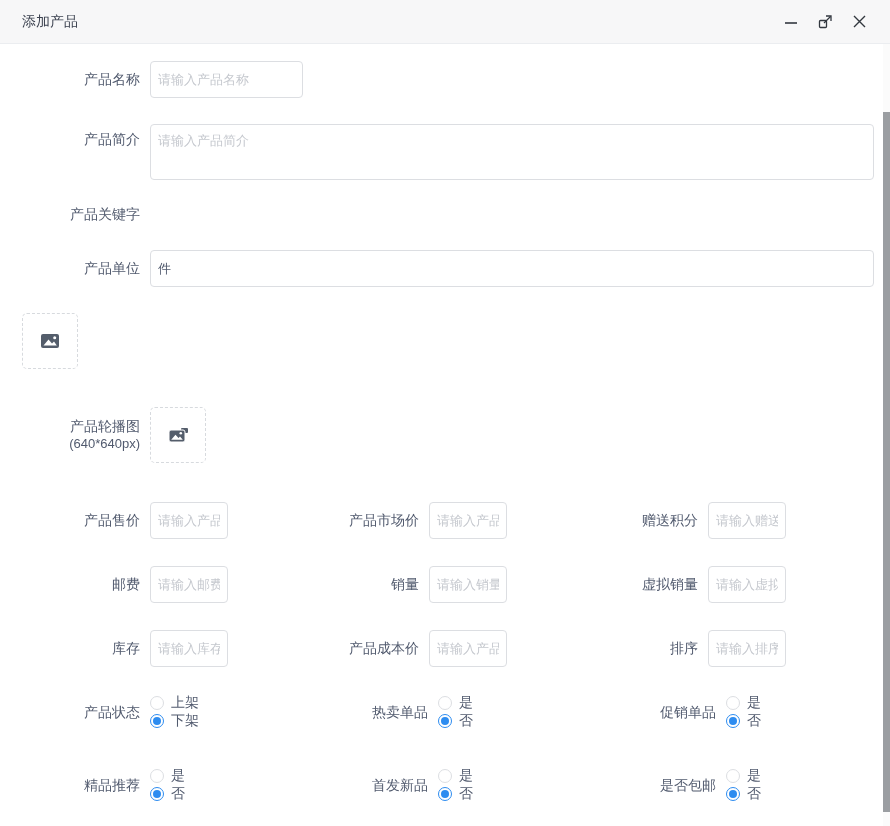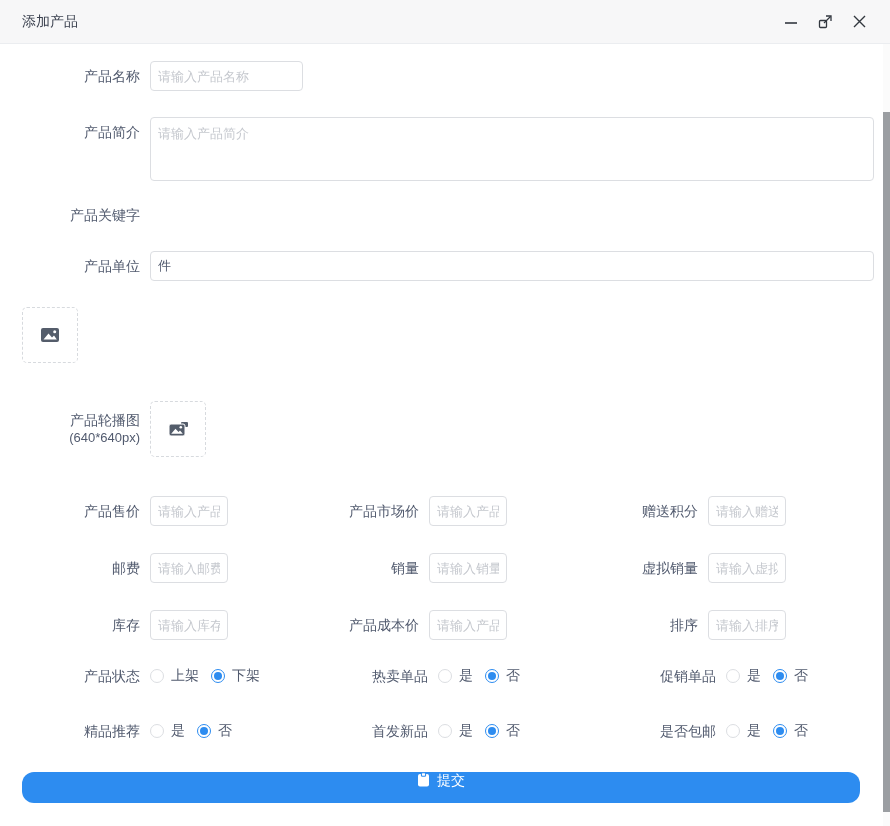--- a/index.html
+++ b/index.html
@@ -55,36 +55,36 @@
     flex: 0 0 118px;
     width: 118px;
     text-align: right;
     margin-right: 10px;
     font-size: 14px;
     color: #515a6e;
     line-height: 17px;
   }
   .f-label .dims { font-size: 13px; }
   .ipt {
-    height: 30px;
+    height: 37px;
     border: 1px solid #dcdee2;
     border-radius: 4px;
     padding: 0 7px;
     font-size: 13px;
     color: #515a6e;
     outline: none;
     background: #fff;
     font-family: inherit;
   }
   .ipt::placeholder { color: #c5c8ce; opacity: 1; }
   .ipt.w-name { width: 153px; }
   .ipt.w-full { flex: 1; }
   .ipt.w-sm { width: 78px; }
   textarea.ipt {
-    height: 64px;
+    height: 56px;
     flex: 1;
     resize: none;
     padding: 7px 7px;
     line-height: 17px;
   }
   
   .row.upload { margin-bottom: 38px; }
   .upload-box {
     width: 56px; height: 56px;
     border: 1px dashed #d7dade;
@@ -95,21 +95,21 @@
   }
   
   .cols { display: flex; align-items: center; margin-bottom: 27px; }
   .col {
     width: 279px;
     display: flex;
     align-items: center;
   }
   
   .cols.radios { margin-bottom: 37px; margin-top: 5px; gap: 12px; }
-  .radio-group { display: flex; align-items: center; }
+  .radio-group { display: flex; align-items: center; flex-direction: column; }
   .radio-option {
     display: flex; align-items: center;
     margin-right: 12px;
     cursor: pointer;
     font-size: 14px;
     color: #515a6e;
   }
   .radio-circle {
     width: 14px; height: 14px;
     border-radius: 50%;

